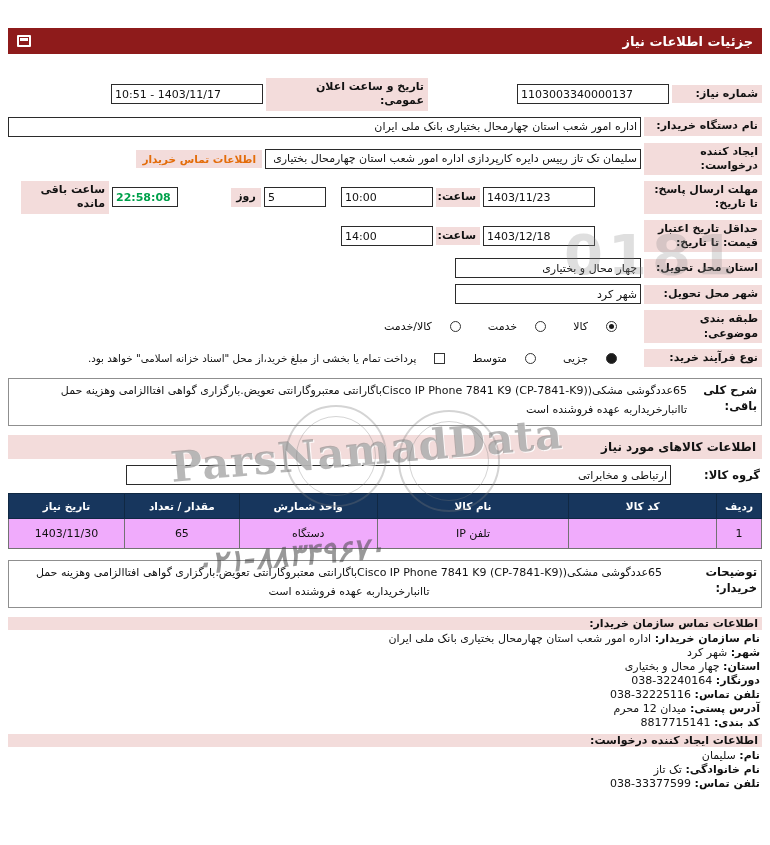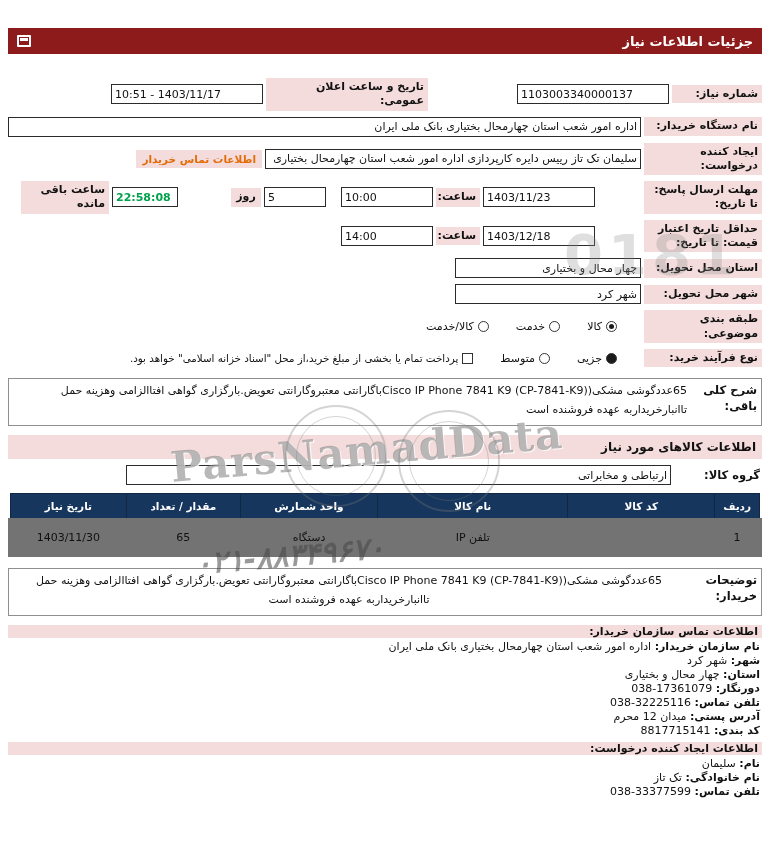--- a/index.html
+++ b/index.html
@@ -22,39 +22,39 @@
   .box.ltr{direction:ltr;}
   .grow{flex:1;}
   .w30{width:30px}.w44{width:44px}.w62{width:62px}.w66{width:66px}.w88{width:88px}.w90{width:90px}
   .w92{width:92px}.w112{width:112px}.w118{width:118px}.w152{width:152px}.w162{width:162px}
   .w376{width:376px}.w545{width:545px}
   .gapL86{margin-left:86px}.gapL46{margin-left:46px}.gapR12{margin-right:12px}.gapR50{margin-right:50px}
   .tcenter{text-align:center;justify-content:center;}
   .timer{color:#00a14b;font-weight:bold;}
   .chip{background:#f3dcdb;color:#e36c09;font-weight:bold;font-size:10.5px;padding:3px 6px;flex:none;cursor:pointer;}
 
-  .opt{display:flex;align-items:center;gap:4px;margin-right:24px;font-size:11px;cursor:pointer;}
+  .opt{display:flex;align-items:center;gap:18px;margin-right:24px;font-size:11px;cursor:pointer;}
   .optlbl{font-size:11px;}
   .optlbl.small{font-size:10.3px;white-space:nowrap;}
   .radio{width:11px;height:11px;border:1px solid #333;border-radius:50%;background:#fff;flex:none;position:relative;}
   .radio.dotted::after{content:"";position:absolute;inset:2px;background:#1a1a1a;border-radius:50%;}
   .radio.filled{background:#1a1a1a;}
   .checkbox{width:11px;height:11px;border:1px solid #333;background:#fff;flex:none;}
 
   .txtbox{border:1px solid #8f8f8f;display:flex;margin:11px 0 9px;min-height:48px;}
   .txtbox .tl{font-weight:bold;font-size:11.5px;width:72px;flex:none;padding:4px;line-height:1.35;}
   .txtbox .tt{flex:1;font-size:11px;line-height:1.7;padding:3px 2px 5px;text-align:right;}
   .txtbox.center .tt{text-align:center;}
 
   .secbar{background:#f3dcdb;font-weight:bold;font-size:12px;padding:5px 6px;margin:9px 0 6px;}
   .plbl{font-weight:bold;font-size:11.5px;flex:none;width:88px;padding:2px;}
 
   table.items{width:100%;border-collapse:collapse;margin:8px 0 4px;}
   table.items th{background:#17365d;color:#fff;font-size:10.5px;font-weight:bold;padding:6px 2px;border:1px solid #102843;}
-  table.items td{border:5px solid #737373;text-align:center;font-size:11px;padding:8px 10px;background:#737373;}
+  table.items td{border:1px solid #737373;text-align:center;font-size:11px;padding:8px 10px;background:#f0abfc;}
 
   .cbar{background:#f3dcdb;font-weight:bold;font-size:11px;padding:0 4px;margin:4px 0 2px;}
   .cline{font-size:11px;line-height:14px;padding:0 2px;}
   .cline .cl{font-weight:bold;}
 
   .wm{position:absolute;pointer-events:none;z-index:30;}
   .wm.brand{top:426px;left:170px;font-size:42px;font-weight:bold;color:rgba(125,125,125,.55);transform:rotate(-5deg);letter-spacing:1px;text-shadow:1px 1px 0 rgba(255,255,255,.85);font-family:"DejaVu Serif","Liberation Serif",serif;direction:ltr;}
   .wm.code{top:222px;left:556px;font-size:56px;font-weight:bold;color:rgba(140,140,140,.28);letter-spacing:5px;direction:ltr;margin-left:8px;}
   .wm.phone{top:538px;left:195px;font-size:30px;font-weight:bold;font-style:italic;color:rgba(70,70,70,.55);transform:rotate(-5deg);letter-spacing:2px;direction:ltr;}
   .wm.stamp{width:102px;height:102px;border:2px solid rgba(120,120,120,.32);border-radius:50%;}
@@ -206,21 +206,21 @@
   <div class="cline">
     <span class="cl">شهر:</span>
     <span>شهر کرد</span>
   </div>
   <div class="cline">
     <span class="cl">استان:</span>
     <span>چهار محال و بختیاری</span>
   </div>
   <div class="cline">
     <span class="cl">دورنگار:</span>
-    <span dir="ltr">038-17361079</span>
+    <span dir="ltr">038-32240164</span>
   </div>
   <div class="cline">
     <span class="cl">تلفن تماس:</span>
     <span dir="ltr">038-32225116</span>
   </div>
   <div class="cline">
     <span class="cl">آدرس پستی:</span>
     <span>میدان 12 محرم</span>
   </div>
   <div class="cline">

